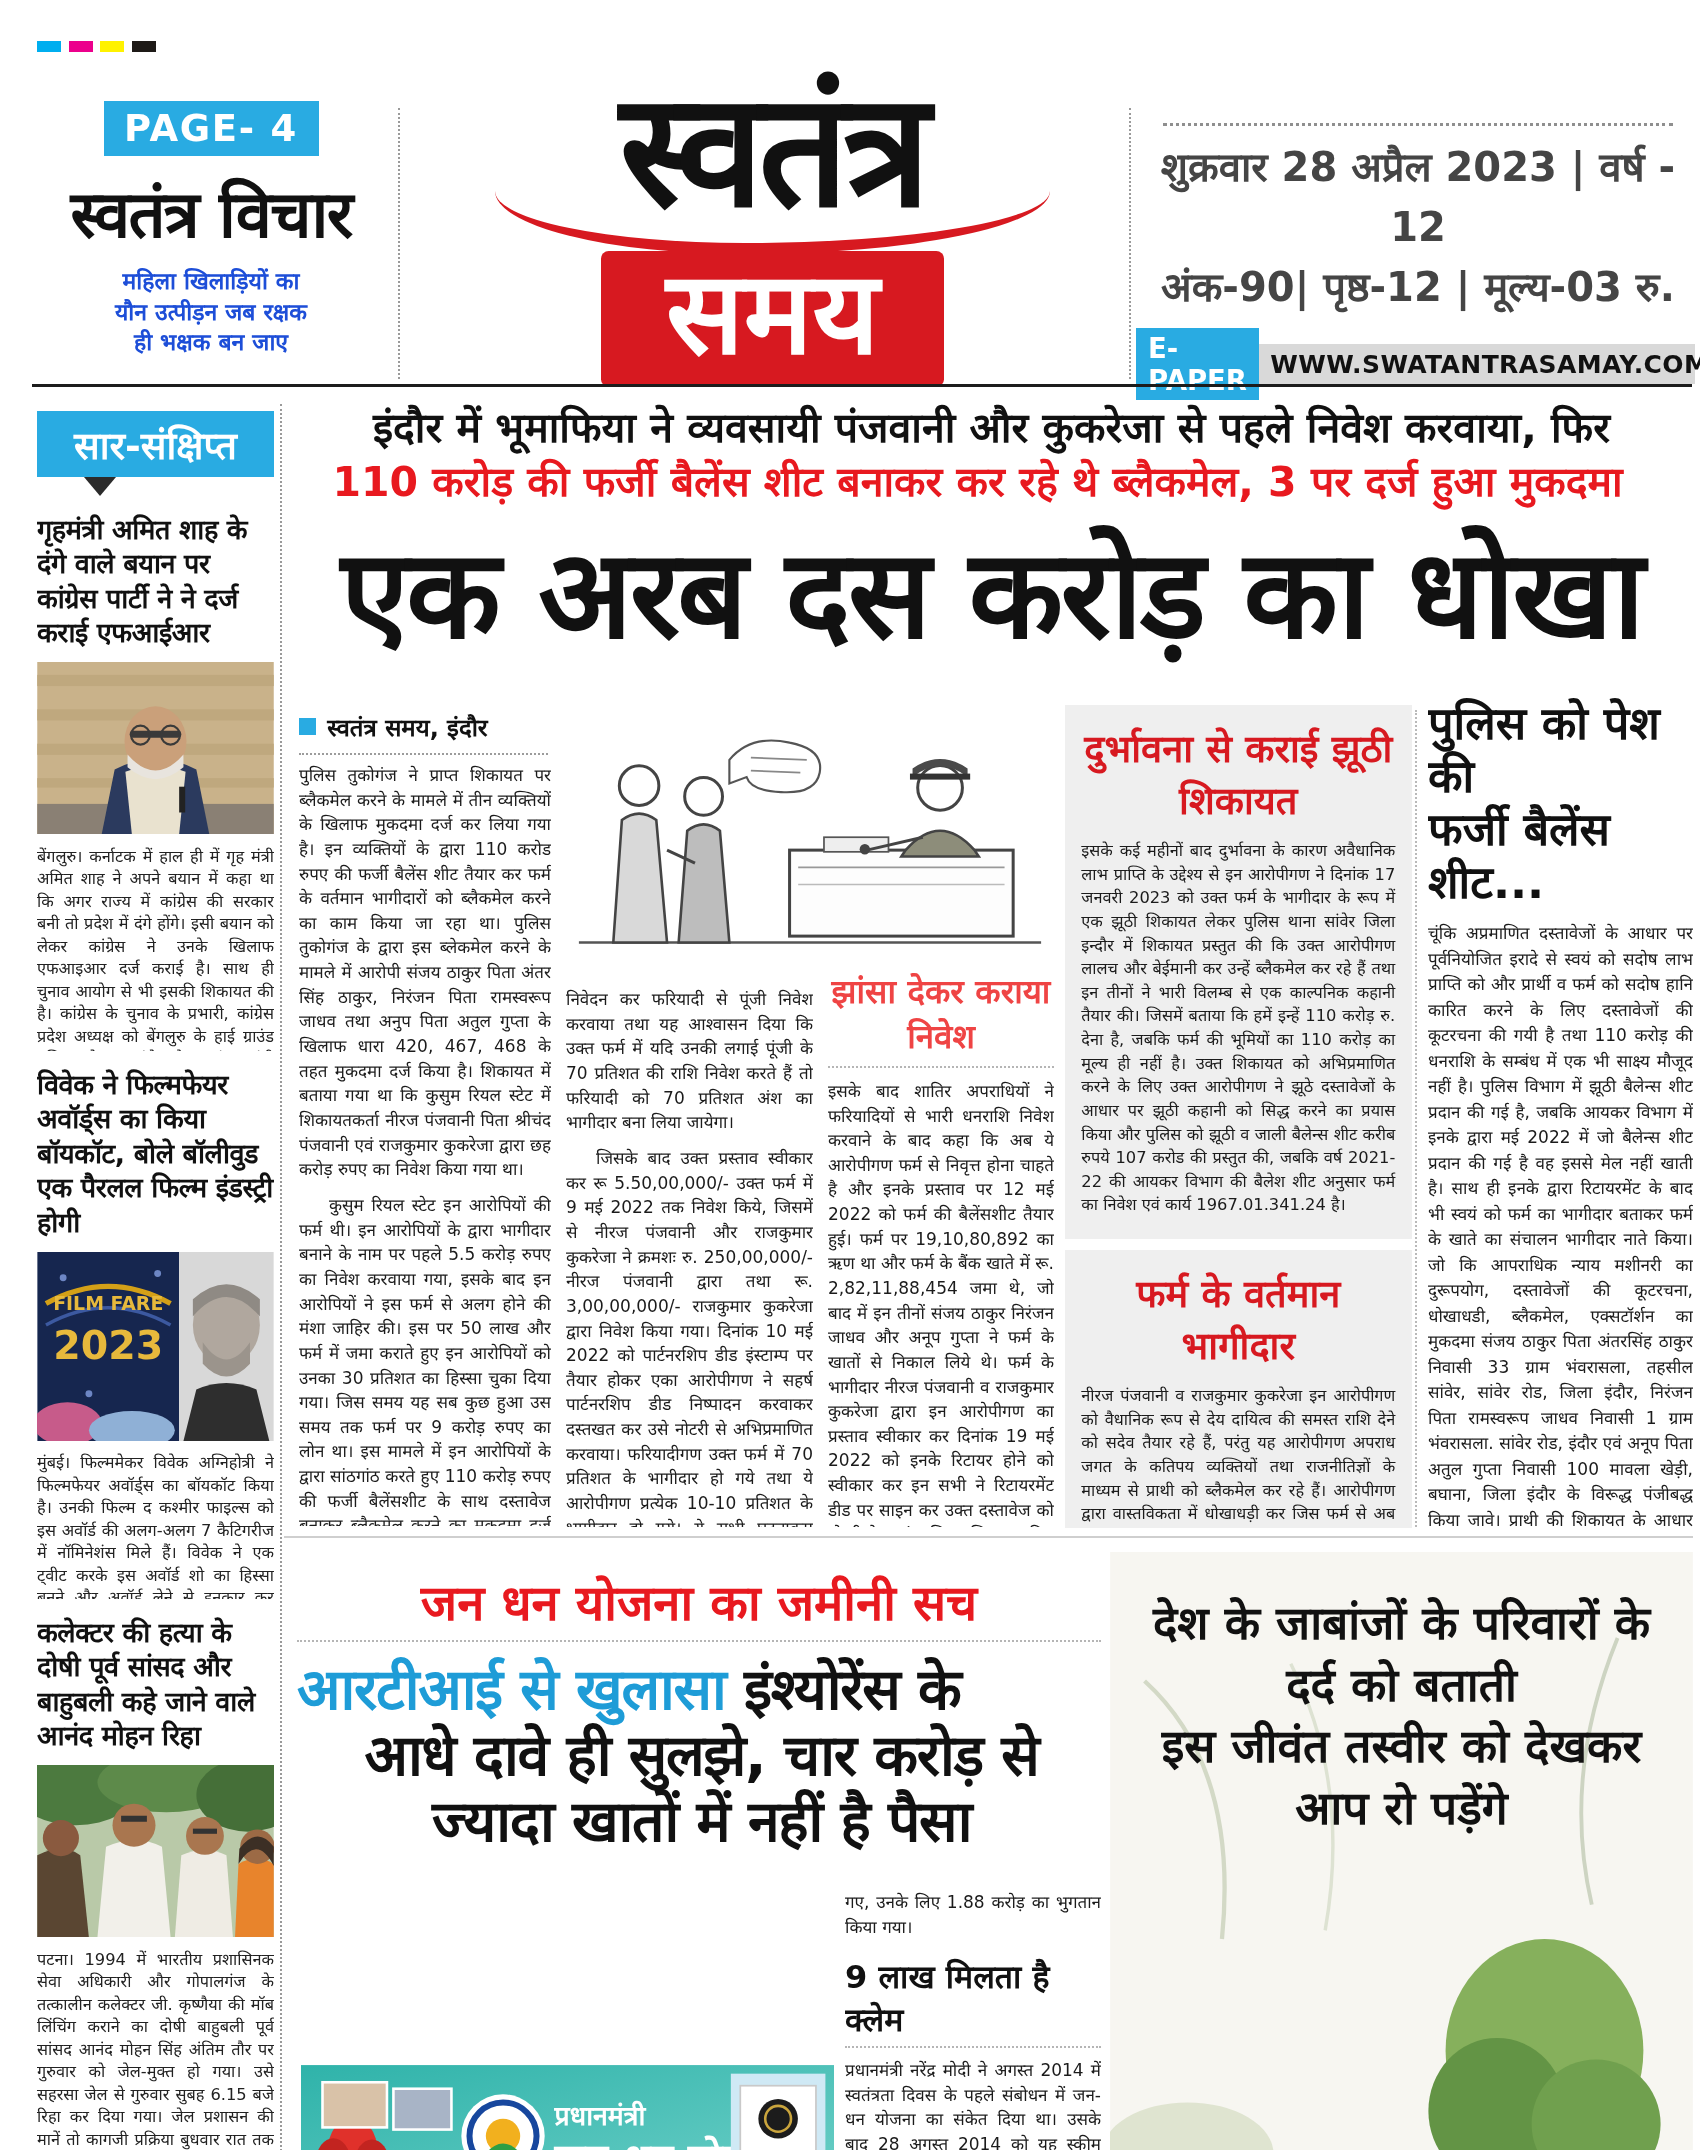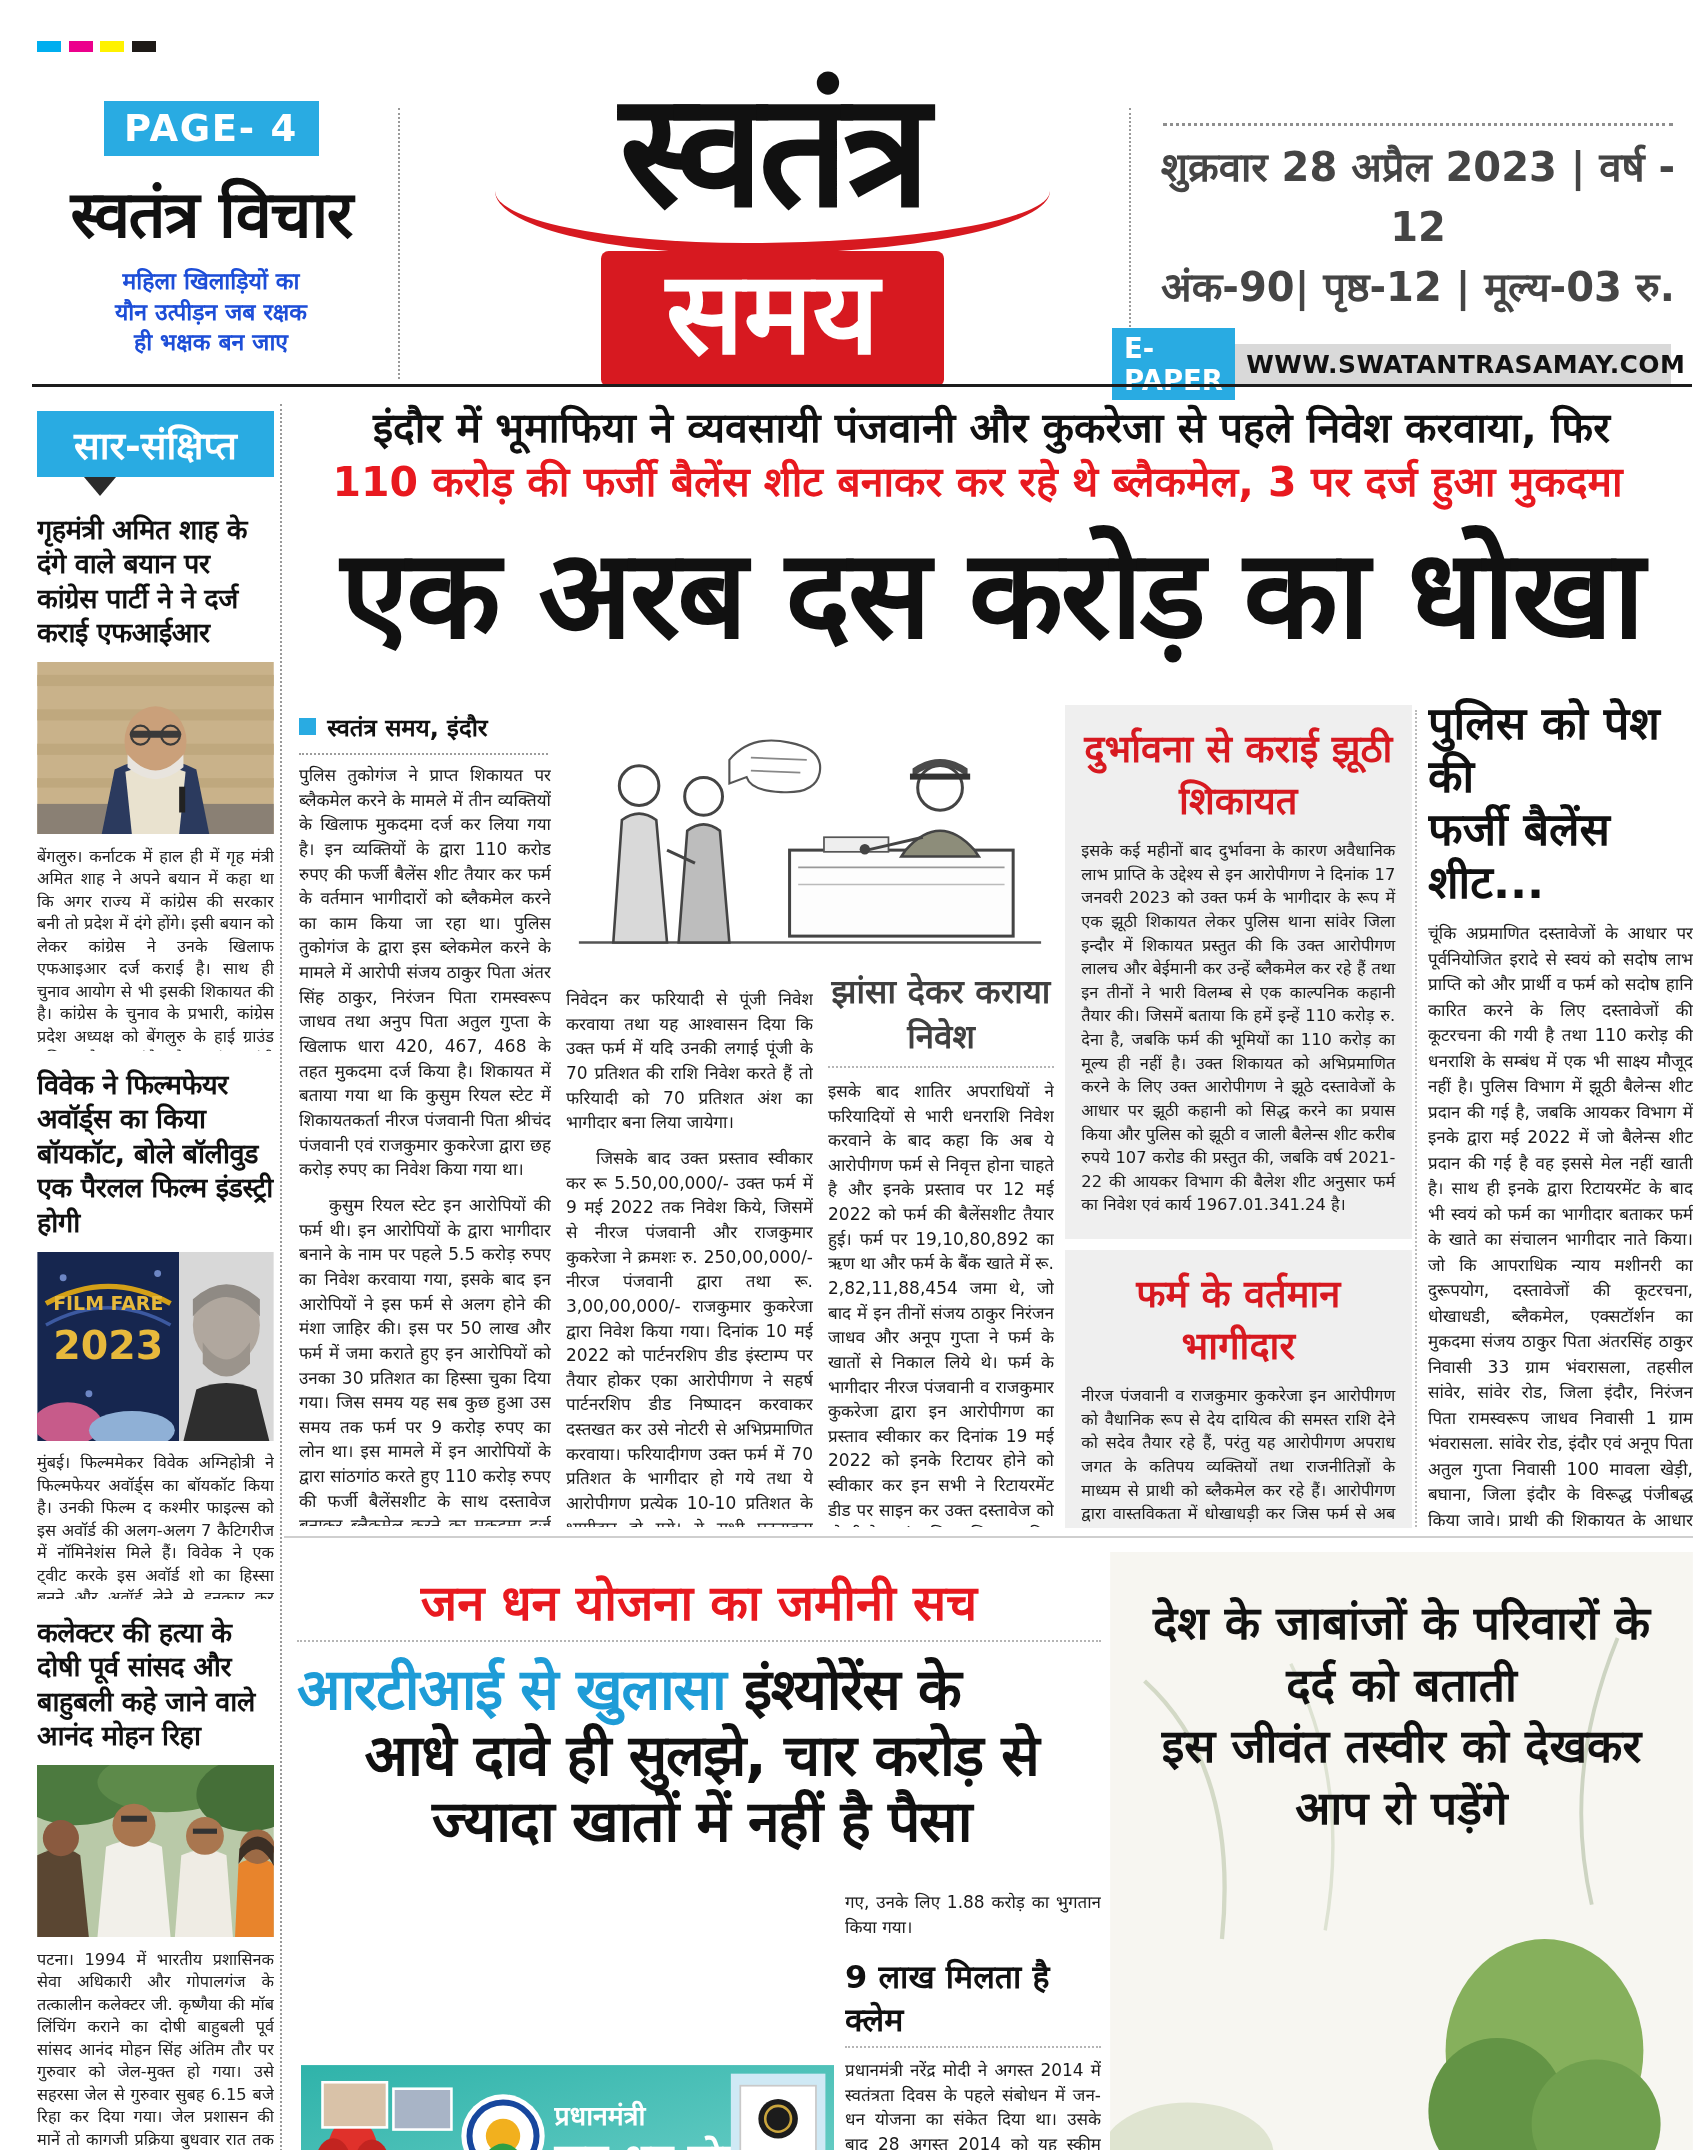--- a/index.html
+++ b/index.html
@@ -43,21 +43,21 @@
 
   
   .kick1{font-size:41px;font-weight:bold;line-height:1.25;}
   .kick2{font-size:41px;font-weight:bold;color:#E8191F;line-height:1.25;}
   .mainhl{font-size:123px;font-weight:bold;letter-spacing:-2.6px;line-height:1.08;}
   .byline{display:flex;align-items:center;gap:11.2px;font-size:24px;font-weight:bold;
           border-bottom:2.2px dotted #9c9c9c;padding-bottom:9.5px;}
   .bysq{width:17px;height:17px;background:#29ABE2;display:inline-block;}
   .bodytxt{font-size:17px;line-height:1.45;color:#1b1b1b;}
   .bodytxt p{margin:0 0 11.2px;}
-  .redsub{color:#404040;font-size:33px;font-weight:bold;text-align:center;
+  .redsub{color:#ef4444;font-size:33px;font-weight:bold;text-align:center;
           border-bottom:2.2px dotted #b5b5b5;padding-bottom:7.7px;margin-bottom:11.2px;}
   .gpanel{background:#EFEFEF;padding:15.5px 16.3px;}
   .gtitle{color:#D71920;font-size:38px;font-weight:bold;text-align:center;margin-bottom:14.6px;}
   .col5h{font-size:45px;font-weight:bold;line-height:1.18;margin-bottom:12px;}
   .cdot{border-left:2.2px dotted #b9b9b9;}
 
   
   .jdkick{color:#E8191F;font-size:49px;font-weight:bold;}
   .jdrule{border-bottom:2.2px dotted #b5b5b5;margin-top:11.2px;}
   .jdhl{font-size:57px;font-weight:bold;line-height:1.16;letter-spacing:-1.3px;}
@@ -101,21 +101,21 @@
     <div class="mast2">समय</div>
   </div>
 
   <div class="abs vdot" style="left:1129px;top:108px;height:271px;"></div>
 
   <div class="abs ctr" style="left:1146px;top:110px;width:544px;">
     <div class="hdot" style="margin:13px 17px 11.2px;"></div>
     <div class="dateln">शुक्रवार 28 अप्रैल 2023 | वर्ष - 12</div>
     <div class="dateln">अंक-90| पृष्ठ-12 | मूल्य-03 रु.</div>
   </div>
-  <div class="abs epbar" style="left:1112px;top:344px;width:559px;">
+  <div class="abs epbar" style="left:1136px;top:344px;width:559px;">
     <span class="epbtn">E- PAPER</span>
     <span class="epurl">WWW.SWATANTRASAMAY.COM</span>
   </div>
 
   <div class="abs toprule" style="left:32px;top:384px;width:1660px;"></div>
 
   <div class="abs vdot" style="left:280px;top:404px;height:2207px;"></div>
 
   <div class="abs sb" style="left:37px;top:411px;">
     <div class="sbbanner">सार-संक्षिप्त</div>

